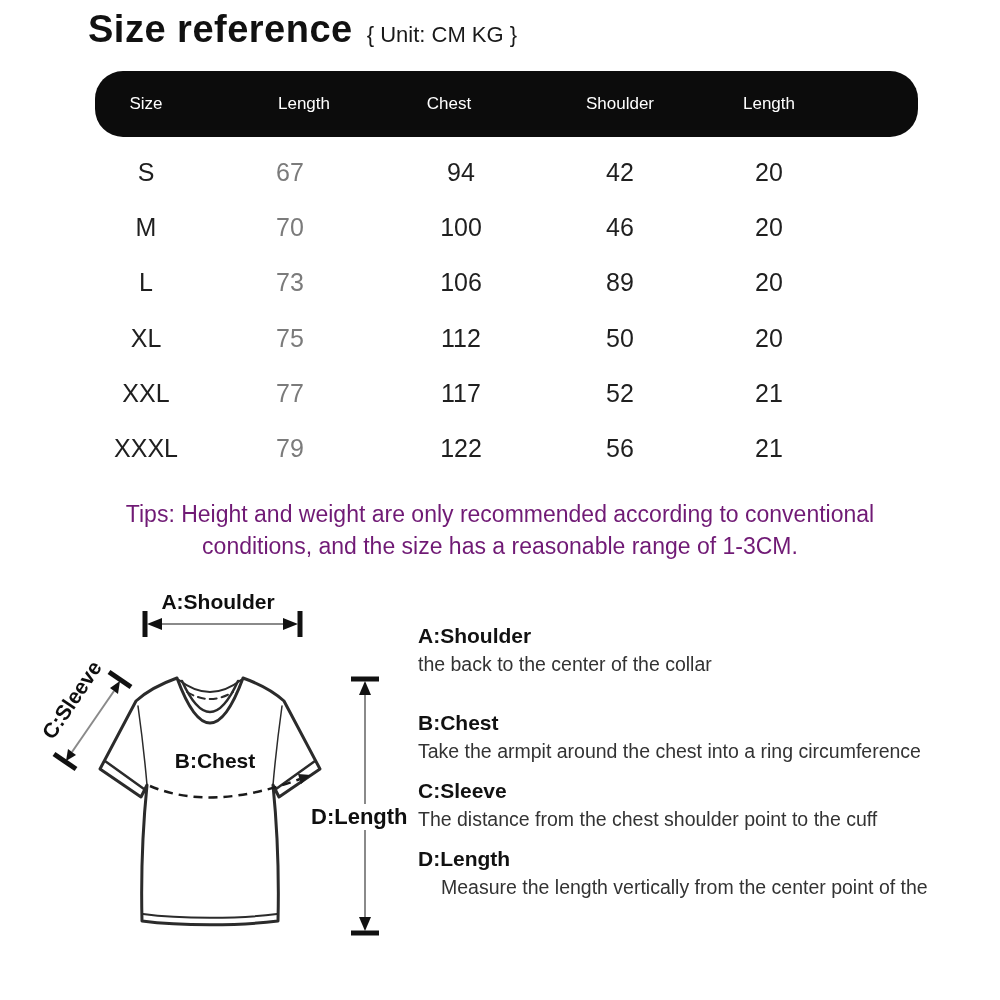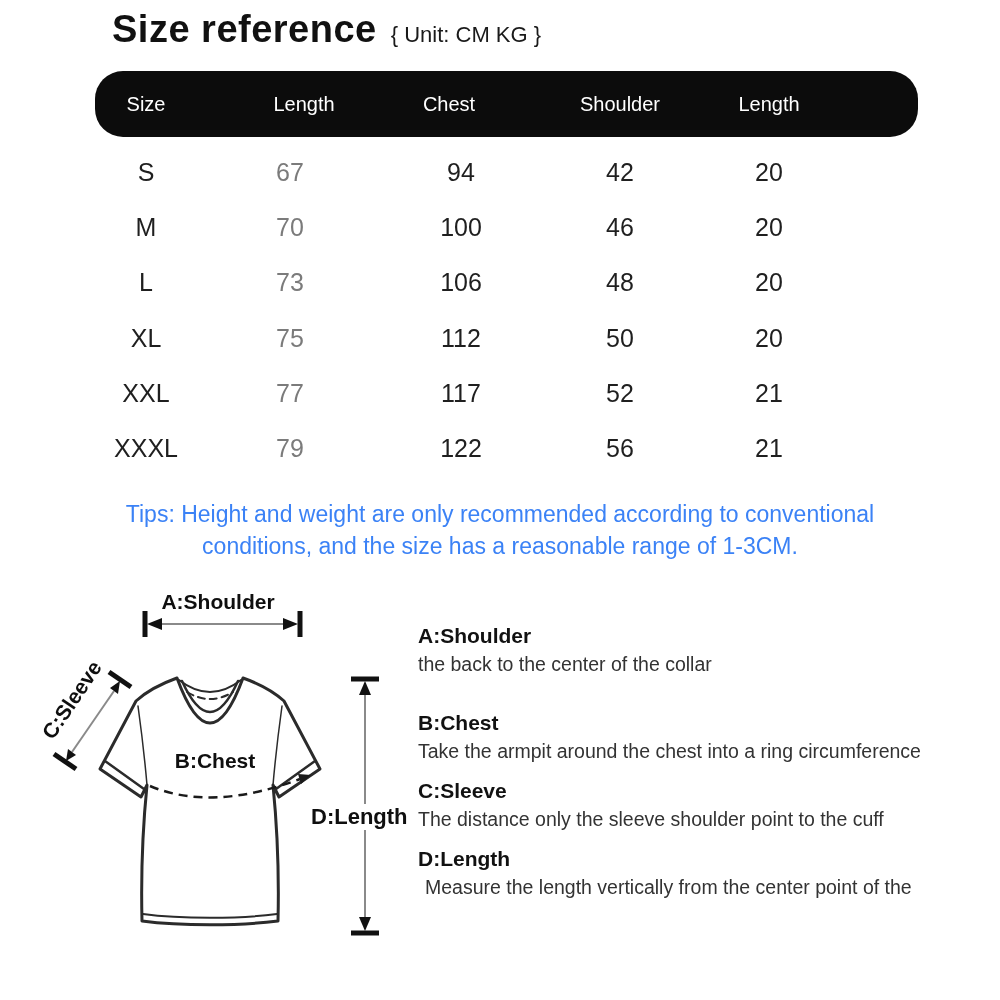--- a/index.html
+++ b/index.html
@@ -1,49 +1,49 @@
 <!DOCTYPE html>
 <html><head>
 <meta charset="utf-8">
 <style>
   html,body{margin:0;padding:0;background:#ffffff;}
   .canvas{
     position:relative;width:1000px;height:1000px;background:#ffffff;overflow:hidden;
     font-family:"Liberation Sans", sans-serif;color:#1a1a1a;
   }
   
-  .title-row{position:absolute;left:88px;top:8px;display:flex;align-items:baseline;gap:14px;white-space:nowrap;margin-left:24px;}
+  .title-row{position:absolute;left:88px;top:8px;display:flex;align-items:baseline;gap:14px;white-space:nowrap;}
   .title-main{font-size:38px;font-weight:700;color:#111;letter-spacing:0.5px;}
   .title-unit{font-size:22px;font-weight:400;color:#1a1a1a;}
   
   .hdr-pill{position:absolute;left:95px;top:71px;width:823px;height:66px;background:#0c0c0c;border-radius:28px;}
-  .hdr-cell{position:absolute;top:50%;transform:translate(-50%,-50%);color:#ffffff;font-size:20px;white-space:nowrap;}
+  .hdr-cell{position:absolute;top:50%;transform:translate(-50%,-50%);color:#ffffff;font-size:17px;white-space:nowrap;}
   
   .trow{position:absolute;left:0;width:1000px;height:40px;}
   .tcell{position:absolute;top:0;transform:translateX(-50%);font-size:25px;line-height:40px;white-space:nowrap;color:#1f1f1f;}
   .tcell.c-size{left:146px;}
   .tcell.c-length{left:290px;color:#7b7b7b;}
   .tcell.c-chest{left:461px;}
   .tcell.c-shoulder{left:620px;}
   .tcell.c-sleeve{left:769px;}
   
-  .tips-line{position:absolute;left:0;width:1000px;text-align:center;font-size:23px;color:#3b82f6;white-space:nowrap;}
+  .tips-line{position:absolute;left:0;width:1000px;text-align:center;font-size:23px;color:#701a75;white-space:nowrap;}
   
   .diag-label{position:absolute;font-weight:700;font-size:21px;color:#0f0f0f;white-space:nowrap;background:#ffffff;padding:0 2px;z-index:2;}
   .lbl-shoulder{left:218px;top:590px;transform:translateX(-50%);}
   .lbl-sleeve{left:72px;top:700px;transform:translate(-50%,-50%) rotate(-56deg);background:transparent;}
   .lbl-chest{left:215px;top:749px;transform:translateX(-50%);}
   .lbl-length{left:309px;top:804px;font-size:22px;}
   .diagram-svg{position:absolute;left:30px;top:580px;width:390px;height:400px;z-index:1;}
   
   .guide-sec{position:absolute;left:418px;width:560px;}
   .guide-head{font-size:21px;font-weight:700;color:#111;line-height:24px;}
   .guide-line{font-size:19.5px;color:#333;line-height:25px;white-space:nowrap;}
   .guide-desc{margin-top:4px;}
-  .guide-desc.indent{margin-left:7px;}
+  .guide-desc.indent{margin-left:23px;}
 </style>
 </head>
 <body>
 
 <div class="canvas">
 
   <div class="title-row">
     <span class="title-main">Size reference</span>
     <span class="title-unit">{ Unit: CM KG }</span>
   </div>
@@ -67,21 +67,21 @@
     <span class="tcell c-size">M</span>
     <span class="tcell c-length">70</span>
     <span class="tcell c-chest">100</span>
     <span class="tcell c-shoulder">46</span>
     <span class="tcell c-sleeve">20</span>
   </div>
   <div class="trow" style="top:262px">
     <span class="tcell c-size">L</span>
     <span class="tcell c-length">73</span>
     <span class="tcell c-chest">106</span>
-    <span class="tcell c-shoulder">48</span>
+    <span class="tcell c-shoulder">89</span>
     <span class="tcell c-sleeve">20</span>
   </div>
   <div class="trow" style="top:318px">
     <span class="tcell c-size">XL</span>
     <span class="tcell c-length">75</span>
     <span class="tcell c-chest">112</span>
     <span class="tcell c-shoulder">50</span>
     <span class="tcell c-sleeve">20</span>
   </div>
   <div class="trow" style="top:373px">
@@ -171,21 +171,21 @@
   </div>
   <div class="guide-sec" style="top:711px">
     <div class="guide-head">B:Chest</div>
     <div class="guide-desc">
       <div class="guide-line">Take the armpit around the chest into a ring circumference</div>
     </div>
   </div>
   <div class="guide-sec" style="top:779px">
     <div class="guide-head">C:Sleeve</div>
     <div class="guide-desc">
-      <div class="guide-line">The distance only the sleeve shoulder point to the cuff</div>
+      <div class="guide-line">The distance from the chest shoulder point to the cuff</div>
     </div>
   </div>
   <div class="guide-sec" style="top:847px">
     <div class="guide-head">D:Length</div>
     <div class="guide-desc indent">
       <div class="guide-line">Measure the length vertically from the center point of the</div>
     </div>
   </div>
 
 </div>

